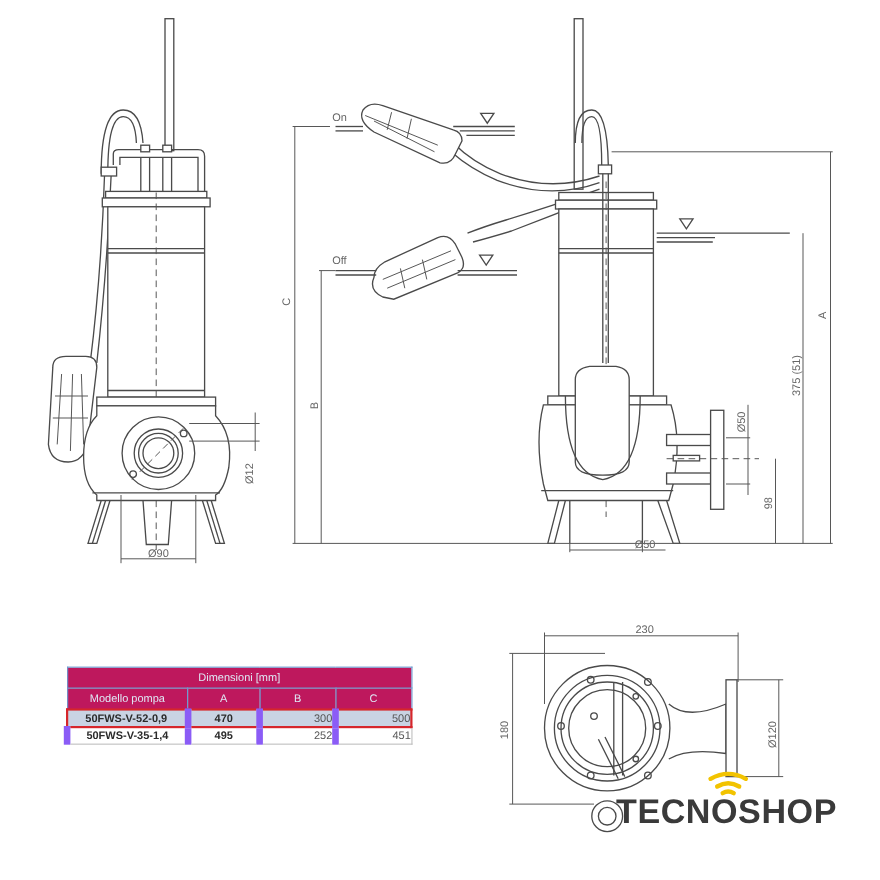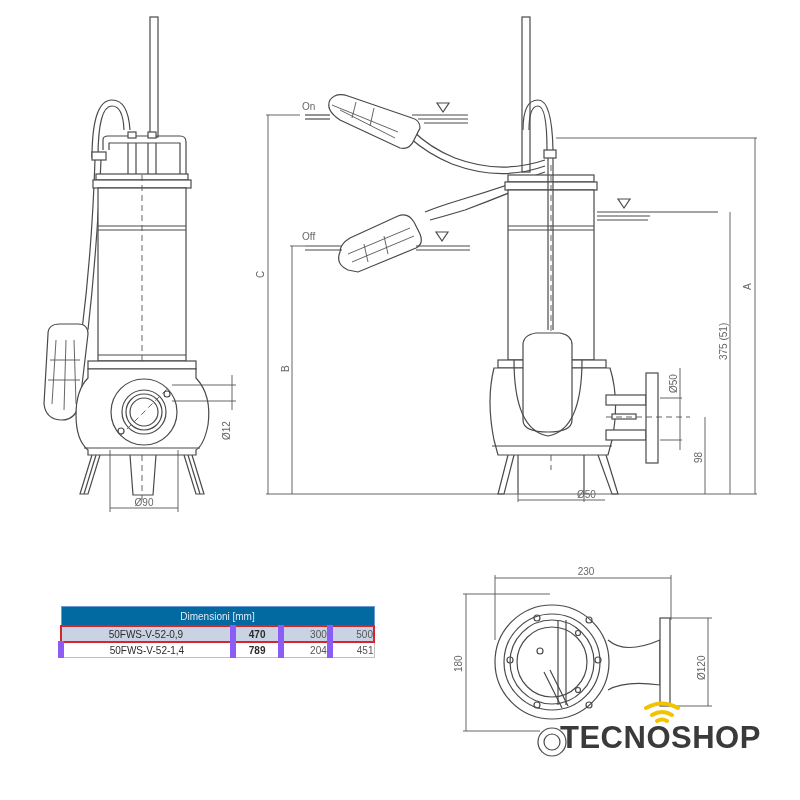--- a/index.html
+++ b/index.html
@@ -6,26 +6,26 @@
   body { width:800px; height:800px; position:relative; overflow:hidden; font-family:"Liberation Sans", sans-serif; }
   svg.drawing { position:absolute; left:0; top:0; width:800px; height:800px; }
   .ln { stroke:#4a4a4a; stroke-width:1.2; fill:none; }
   .lnt { stroke:#555; stroke-width:0.9; fill:none; }
   .fill-w { fill:#ffffff; stroke:#4a4a4a; stroke-width:1.2; }
   .dim { stroke:#555; stroke-width:0.9; fill:none; }
   .dash { stroke:#555; stroke-width:0.9; stroke-dasharray:6 4; fill:none; }
   .dimtxt { font-family:"Liberation Sans", sans-serif; font-size:10px; fill:#666; }
 
   .dimtable { position:absolute; left:58px; top:606px; width:317px; border-collapse:collapse; font-family:"Liberation Sans", sans-serif; font-size:10px; }
-  .dimtable th { background:#0369a1; color:#dfe9f6; font-weight:normal; height:18px; padding:0; border:1px solid #6d9ad0; text-align:center; }
+  .dimtable th { background:#be185d; color:#dfe9f6; font-weight:normal; height:18px; padding:0; border:1px solid #6d9ad0; text-align:center; }
   .dimtable td { height:14px; padding:0; text-align:center; color:#2b2b2b; border-left:6px solid #8b5cf6; border-right:1px solid #bfbfbf; border-bottom:1px solid #bfbfbf; }
   .dimtable tr.highlight td { background:#c9d3e3; border-top:2px solid #d6262b; border-bottom:2px solid #d6262b; }
   .dimtable tr.highlight td:first-child { border-left:2px solid #d6262b; }
   .dimtable tr.highlight td:last-child { border-right:2px solid #d6262b; }
-  .dimtable td.model { font-weight:normal; }
+  .dimtable td.model { font-weight:bold; }
   .dimtable td.a { font-weight:bold; }
   .dimtable td.light { color:#555;text-align:right; }
 
   .logo { position:absolute; left:560px; top:700px; width:210px; height:60px; }
   .logo-text { position:absolute; left:0; top:20px; font-family:"Liberation Sans", sans-serif; font-weight:bold; font-size:31px; letter-spacing:0.5px; color:#3a3a3a; }
   .logo-waves { position:absolute; left:82px; top:0; width:40px; height:26px; }
 </style>
 </head>
 <body>
 
@@ -232,32 +232,38 @@
     <line class="dim" x1="708" y1="618" x2="708" y2="706"></line>
     <text class="dimtxt" x="0" y="0" transform="translate(705,680) rotate(-90)">Ø120</text>
   </g>
 </svg>
 
 <table class="dimtable">
   <thead>
     <tr>
       <th colspan="4">Dimensioni [mm]</th>
     </tr>
+    <tr>
+      <th style="width:35%">Modello pompa</th>
+      <th style="width:21%">A</th>
+      <th style="width:22%">B</th>
+      <th style="width:22%">C</th>
+    </tr>
   </thead>
   <tbody>
     <tr class="highlight">
       <td class="model">50FWS-V-52-0,9</td>
       <td class="a">470</td>
       <td class="light">300</td>
       <td class="light">500</td>
     </tr>
     <tr>
-      <td class="model">50FWS-V-52-1,4</td>
-      <td class="a">789</td>
-      <td class="light">204</td>
+      <td class="model">50FWS-V-35-1,4</td>
+      <td class="a">495</td>
+      <td class="light">252</td>
       <td class="light">451</td>
     </tr>
   </tbody>
 </table>
 
 <div class="logo">
   <svg class="logo-waves" viewBox="0 0 40 26">
     <path d="M4 8 Q20 -1 36 8" stroke="#f2c300" stroke-width="4" fill="none" stroke-linecap="round"></path>
     <path d="M10 15 Q20 9 30 15" stroke="#f2c300" stroke-width="4" fill="none" stroke-linecap="round"></path>
     <path d="M15 21 Q20 18 25 21" stroke="#f2c300" stroke-width="4" fill="none" stroke-linecap="round"></path>

